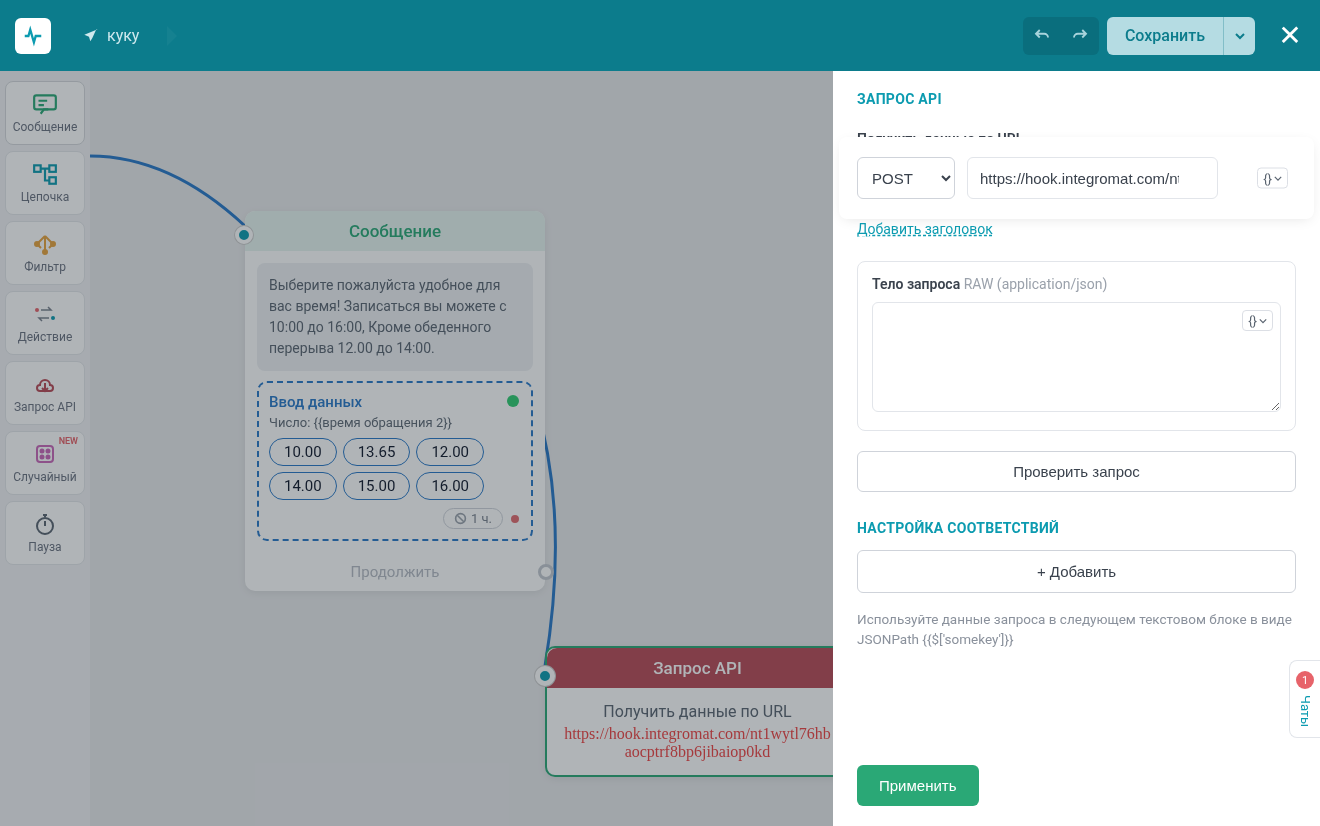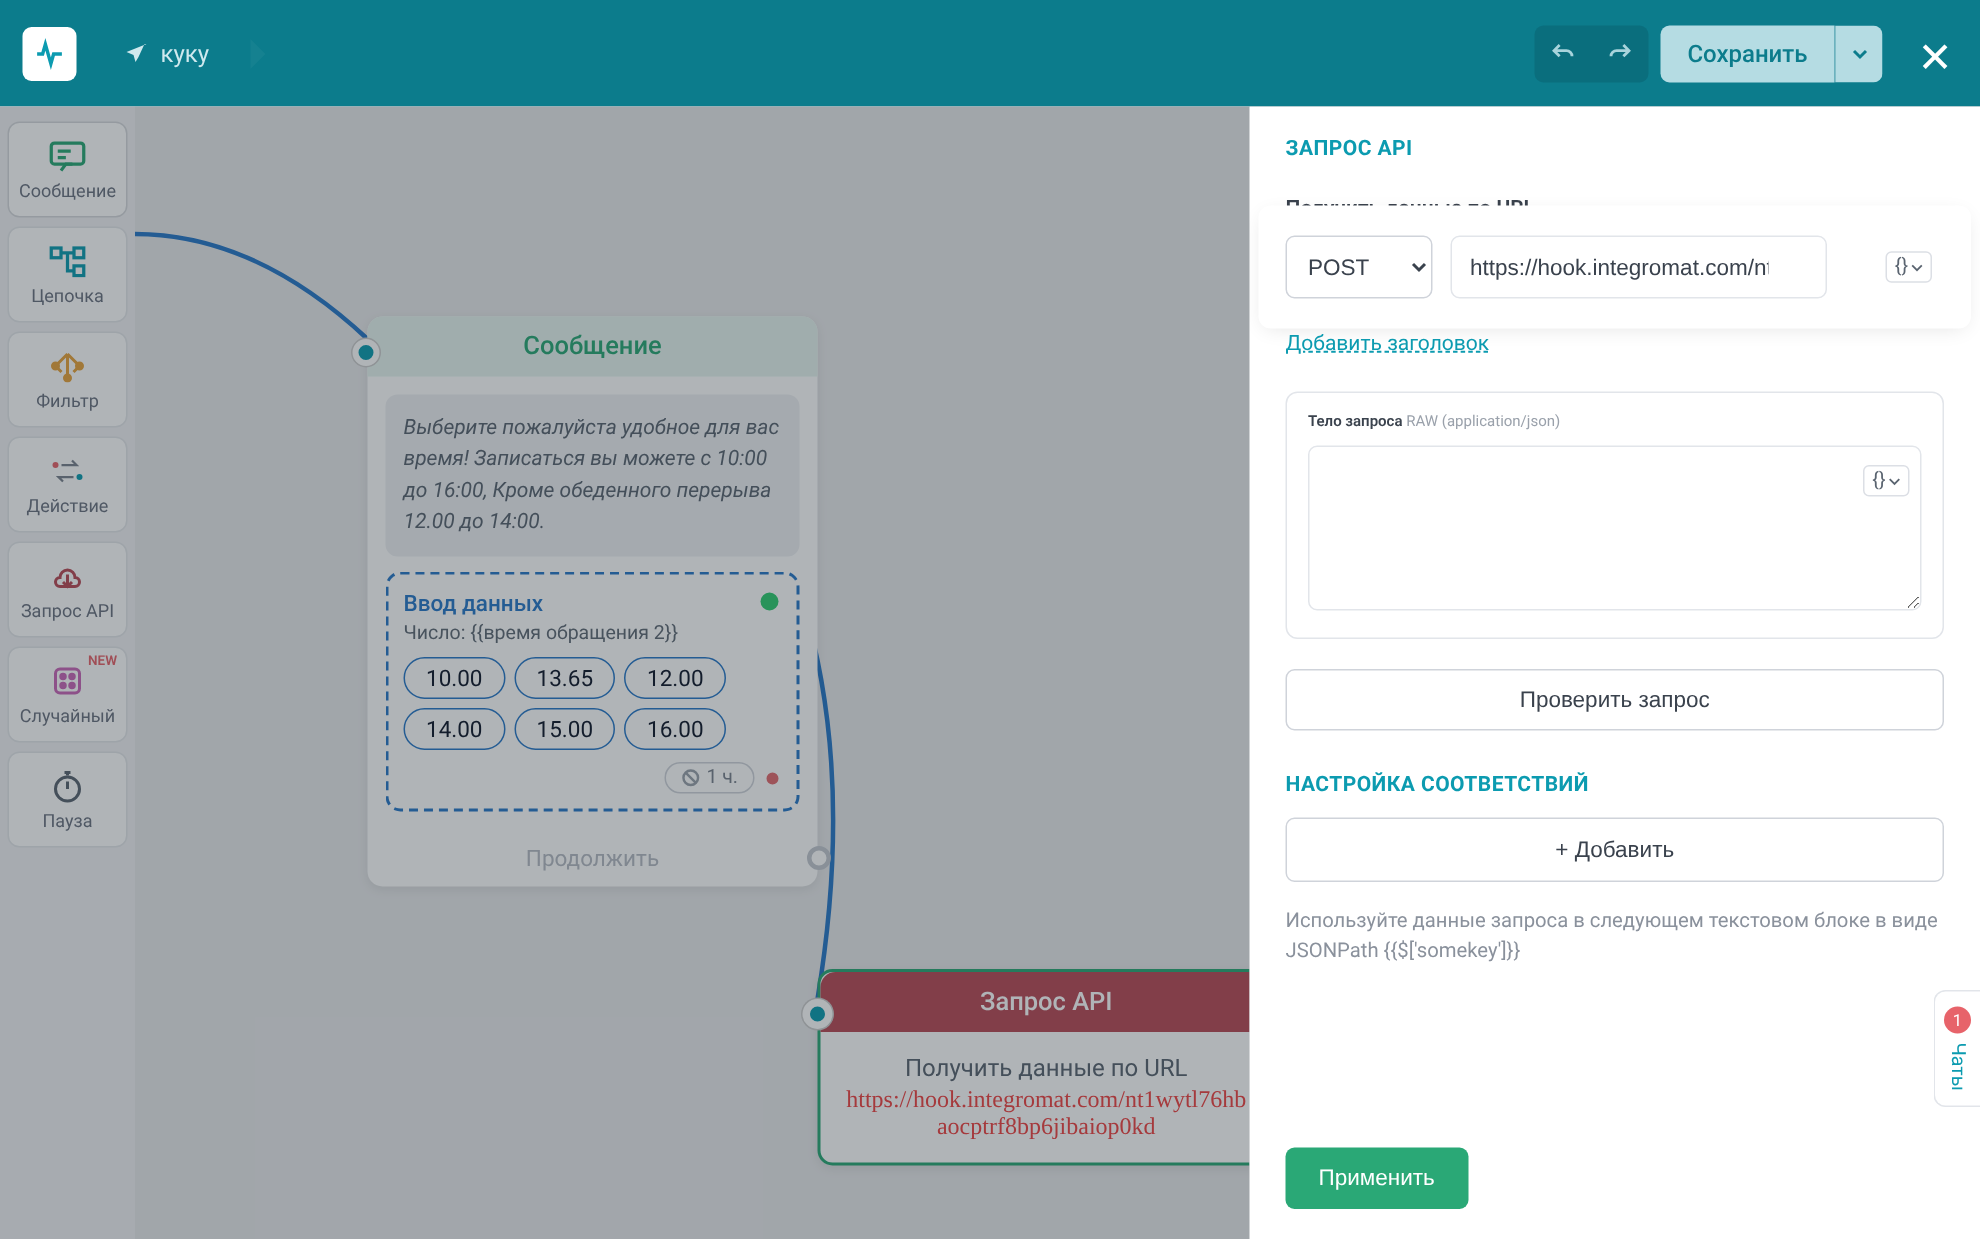--- a/index.html
+++ b/index.html
@@ -6,21 +6,21 @@
 body { font-family: -apple-system, BlinkMacSystemFont, "Segoe UI", Roboto, sans-serif; background: #e9eaec; overflow: hidden; }
 
 
 .header { height: 71px; background: #0c7c8c; display: flex; align-items: center; padding: 0 15px; color: #fff; }
 .logo-box { width: 36px; height: 36px; background: #fff; border-radius: 6px; display: flex; align-items: center; justify-content: center; margin-right: 18px; }
 .logo-box svg { width: 22px; height: 22px; }
 .breadcrumb { display: flex; align-items: center; gap: 10px; }
 .bc-item { color: #cfe9ee; font-size: 16px; display: flex; align-items: center; gap: 8px; padding: 8px 14px; }
 .bc-sep { width: 0; height: 0; border-top: 10px solid transparent; border-bottom: 10px solid transparent; border-left: 10px solid rgba(255,255,255,0.1); margin: 0 4px; opacity:0.4; }
 .edit-icon { opacity: 0.6; }
-.header-right { margin-left: auto; display: flex; align-items: flex-end; gap: 8px; }
+.header-right { margin-left: auto; display: flex; align-items: center; gap: 8px; }
 .hdr-btn-group { display: flex; background: #0a6e7d; border-radius: 6px; overflow: hidden; }
 .hdr-icon-btn { width: 38px; height: 38px; display: flex; align-items: center; justify-content: center; cursor: pointer; color: #a8d4dc; }
 .save-btn { background: #b5dce3; color: #0c7c8c; padding: 9px 18px; border-radius: 6px 0 0 6px; font-size: 16px; font-weight: 500; cursor: pointer; display: flex; align-items: center; }
 .save-split { background: #b5dce3; width: 32px; height: 38px; border-radius: 0 6px 6px 0; border-left: 1px solid rgba(12,124,140,0.3); display: flex; align-items: center; justify-content: center; cursor: pointer; color:#0c7c8c; }
 .close-x { font-size: 28px; color: #fff; cursor: pointer; margin-left: 12px; width:30px; text-align:center; }
 
 
 .main { display: flex; height: calc(100vh - 71px); position: relative; }
 .overlay { position: absolute; inset: 0; background: rgba(30,40,50,0.35); z-index: 5; pointer-events: none; }
 
@@ -31,21 +31,21 @@
 .side-icon { width: 28px; height: 24px; display: flex; align-items: center; justify-content: center; }
 .side-badge { position: absolute; top: 4px; right: 6px; font-size: 9px; color: #e7636a; font-weight: 600; }
 
 
 .canvas { flex: 1; position: relative; background: #e9eaec; overflow: hidden; }
 .node { position: absolute; background: #fff; border-radius: 10px; box-shadow: 0 2px 8px rgba(0,0,0,0.08); }
 .node-msg { left: 155px; top: 140px; width: 300px; }
 .node-header { padding: 10px 14px; font-size: 17px; font-weight: 500; text-align: center; border-radius: 10px 10px 0 0; }
 .node-msg .node-header { background: #e6f5f0; color: #2aa876; }
 .node-body { padding: 12px; font-size: 14px; color: #5a6470; }
-.msg-text { background: #eef0f3; border-radius: 8px; padding: 12px; line-height: 1.5; margin-bottom: 10px; font-style: italic; }
+.msg-text { background: #eef0f3; border-radius: 8px; padding: 12px; line-height: 1.5; margin-bottom: 10px; }
 .input-block { border: 2px dashed #2878c8; border-radius: 10px; padding: 10px; position: relative; }
 .ib-title { color: #2878c8; font-size: 15px; font-weight: 500; margin-bottom: 4px; }
 .ib-sub { font-size: 13px; color: #606a76; margin-bottom: 8px; }
 .chips { display: flex; flex-wrap: wrap; gap: 6px; }
 .chip { border: 1.5px solid #2878c8; color: #0f172a; border-radius: 18px; padding: 4px 14px; font-size: 15px; background:#fff;}
 .ib-foot { display: flex; align-items: center; justify-content: flex-end; gap: 6px; margin-top: 8px; }
 .ib-tag { display:flex;align-items:center;gap:4px;border: 1px solid #cfd3da; border-radius: 14px; padding: 2px 10px; font-size: 13px; color: #7a828e; }
 .dot { width: 12px; height: 12px; border-radius: 50%; }
 .dot-green { background: #2ecc71; position:absolute; top:12px; right:12px;}
 .dot-red { background: #e26b6f; border:2px solid #fff;}
@@ -63,21 +63,21 @@
 .panel { width: 487px; background: #fff; z-index: 10; padding: 20px 24px; overflow-y: auto; display: flex; flex-direction: column; position:relative;}
 .panel-title { color: #0c9bb0; font-size: 14px; font-weight: 700; letter-spacing: 0.3px; margin-bottom: 24px; }
 .field-label { font-size: 14px; color: #3a424d; font-weight: 600; margin-bottom: 10px; }
 .url-row { display: flex; gap: 12px; margin-bottom: 6px; align-items:center;}
 .method-sel { width: 98px; height: 42px; border: 1px solid #cfd3da; border-radius: 6px; padding: 0 10px; font-size: 15px; color:#3a424d; background:#fff;}
 .url-input { flex: 1; height: 42px; border: 1px solid #e2e5ea; border-radius: 6px; padding: 0 38px 0 12px; font-size: 15px; color: #3a424d; }
 .url-wrap { flex:1; position:relative; }
 .braces-btn { position:absolute; right:8px; top:50%; transform:translateY(-50%); font-size:13px; color:#5a6470; background:#fff; border:1px solid #dcdfe5; border-radius:4px; padding:2px 5px; cursor:pointer; display:flex; align-items:center; gap:2px;}
 .link-add { color: #0c9bb0; font-size: 14px; text-decoration: underline dashed; cursor: pointer; margin-bottom: 24px; display:inline-block;}
 .body-block { border: 1px solid #e2e5ea; border-radius: 8px; padding: 14px; margin-bottom: 20px; position:relative;}
-.body-label { font-size: 10px; color: #3a424d; font-weight: 600; }
+.body-label { font-size: 14px; color: #3a424d; font-weight: 600; }
 .body-label span { font-weight: 400; color: #9aa1ab; }
 .body-ta { width: 100%; min-height: 110px; border: 1px solid #e2e5ea; border-radius: 6px; margin-top: 10px; padding: 10px; font-size: 14px; resize: vertical; }
 .braces-btn2 { position:absolute; right:22px; top:48px; font-size:13px; color:#5a6470; background:#fff; border:1px solid #dcdfe5; border-radius:4px; padding:2px 5px; cursor:pointer; display:flex;align-items:center;gap:2px;}
 .btn-outline { border: 1px solid #cfd3da; background: #fff; color: #3a424d; padding: 11px 18px; border-radius: 6px; font-size: 15px; cursor: pointer; font-weight:500;}
 .section-title { color: #0c9bb0; font-size: 14px; font-weight: 700; margin: 28px 0 14px; letter-spacing:0.3px;}
 .btn-add-wide { width: 100%; border: 1px solid #cfd3da; background: #fff; color: #3a424d; padding: 12px; border-radius: 6px; font-size: 15px; cursor: pointer; text-align: center; font-weight:500;}
 .hint { font-size: 13.5px; color: #8a919c; margin-top: 16px; line-height:1.5;}
 .btn-apply { background: #2aa876; color: #fff; border: none; padding: 12px 22px; border-radius: 6px; font-size: 15px; font-weight: 500; cursor: pointer; margin-top: auto; align-self: flex-start; }
 
 

